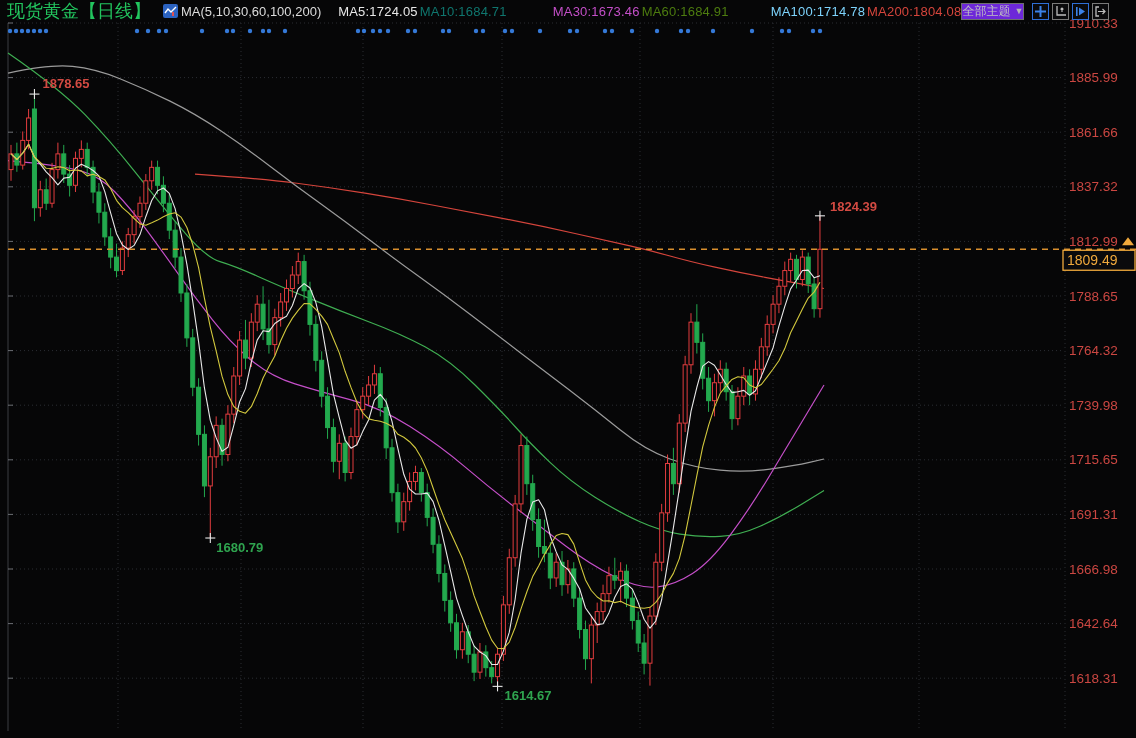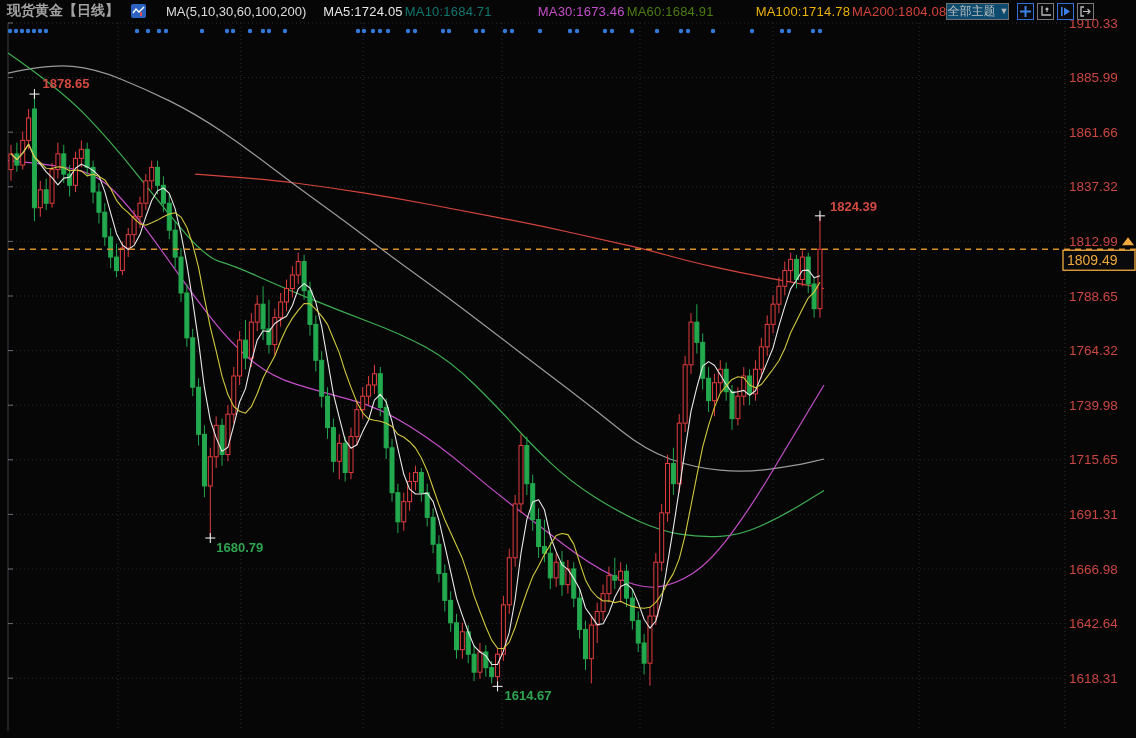--- a/index.html
+++ b/index.html
@@ -1,29 +1,29 @@
 <!DOCTYPE html>
 <html><head>
 <meta charset="utf-8">
 <style>
   html,body{margin:0;padding:0;background:#060607;width:1136px;height:738px;overflow:hidden;
     font-family:"Liberation Sans","DejaVu Sans",sans-serif;}
   #stage{position:relative;width:1136px;height:738px;background:#060607;}
   #chart-svg{position:absolute;left:0;top:0;}
   #header{position:absolute;left:0;top:0;width:1136px;height:22px;display:flex;align-items:center;
     font-size:13px;color:#d8d8d8;white-space:nowrap;z-index:5;}
-  #title{font-weight:bold;color:#a3a3a3;margin-left:7px;font-size:14px;}
+  #title{font-weight:normal;color:#22c55e;margin-left:7px;font-size:18px;}
   #ind-icon{width:15px;height:14px;background:#2b62c0;border-radius:2px;margin-left:12px;position:relative;flex:0 0 auto;}
   #ind-icon svg{position:absolute;left:1px;top:1px;}
-  #ind-label{margin-left:20px;color:#dcdcdc;text-align:center;}
+  #ind-label{margin-left:3px;color:#dcdcdc;text-align:center;}
   #ma-values{display:flex;gap:2px;margin-left:17px;}
   #ma-values span{letter-spacing:0.2px;}
   #spacer{flex:1;}
   #theme-dd{width:82px;height:15px;border:1px solid #6f6f6f;color:#c0c0c0;font-size:12px;
-    display:flex;align-items:center;justify-content:center;gap:4px;margin-right:8px;cursor:pointer;background:#0c4a6e;}
+    display:flex;align-items:center;justify-content:center;gap:4px;margin-right:8px;cursor:pointer;background:#6d28d9;}
   #theme-dd .caret{font-size:9px;color:#b5b5b5;}
   .hbtn{width:15px;height:15px;border:1px solid #7a7a7a;margin-right:3px;display:flex;align-items:center;
     justify-content:center;background:#0a0a0c;cursor:pointer;flex:0 0 auto;}
   .hbtn.blue{border-color:#2f6fd6;}
   #hdr-buttons{display:flex;align-items:center;margin-right:61px;}
 </style>
 </head>
 <body>
 
 <div id="stage">
@@ -727,21 +727,21 @@
         <polyline points="1,8 4,4 7,7 12,2" fill="none" stroke="#ffffff" stroke-width="1.4"></polyline>
         <rect x="8" y="7" width="2" height="4" fill="#e05050"></rect>
       </svg>
     </span>
     <span id="ind-label">MA(5,10,30,60,100,200)</span>
     <span id="ma-values">
         <span style="color: rgb(232, 232, 232);">MA5:1724.05</span>
         <span style="color: #0f766e;">MA10:1684.71</span>
         <span style="color: rgb(196, 79, 200); margin-left: 44px;">MA30:1673.46</span>
         <span style="color: #4d7c0f;">MA60:1684.91</span>
-        <span style="color: #eab308; padding-left: 40px;">MA100:1714.78</span>
+        <span style="color: #7dd3fc; padding-left: 40px;">MA100:1714.78</span>
         <span style="color: rgb(213, 69, 60);">MA200:1804.08</span>
       </span>
     <span id="spacer"></span>
     <span id="theme-dd">
       <span>全部主题</span>
       <span class="caret">▼</span>
     </span>
     <span id="hdr-buttons">
       <span class="hbtn blue">
         <svg width="11" height="11" viewBox="0 0 11 11">

